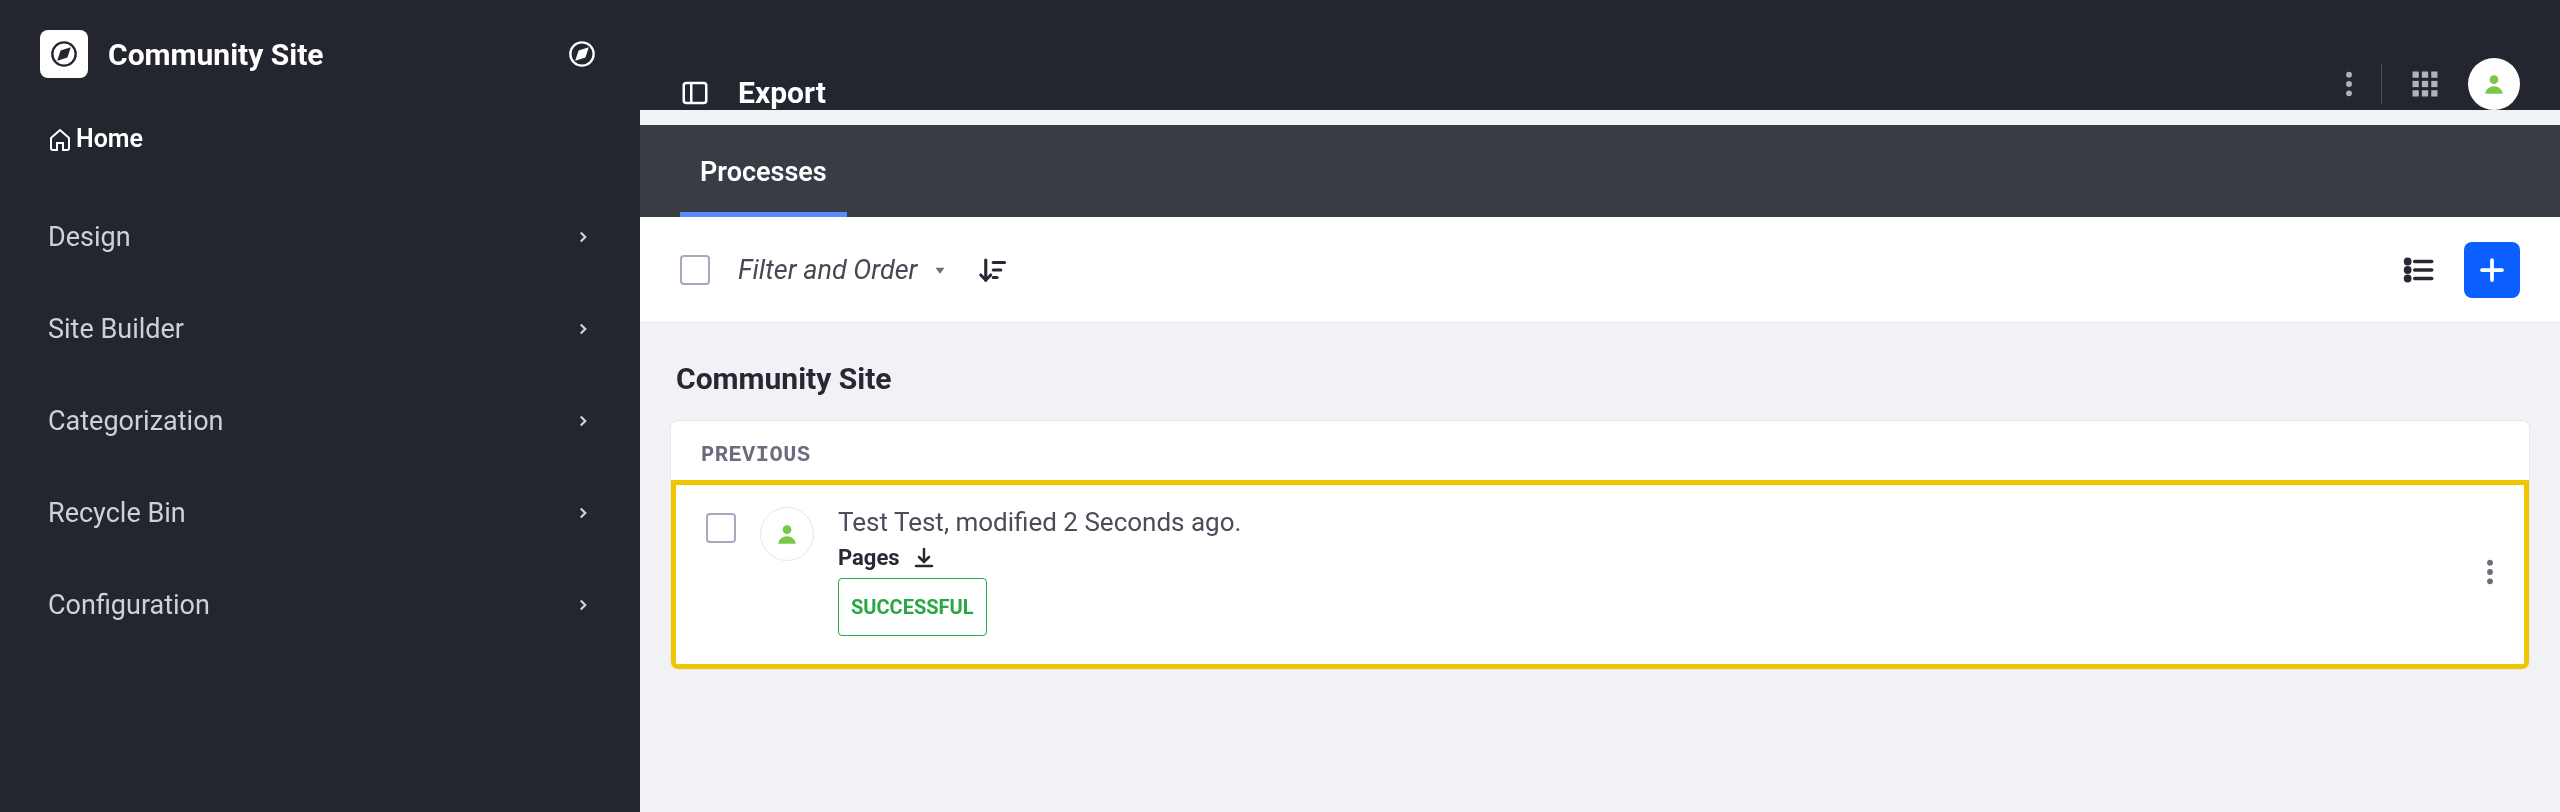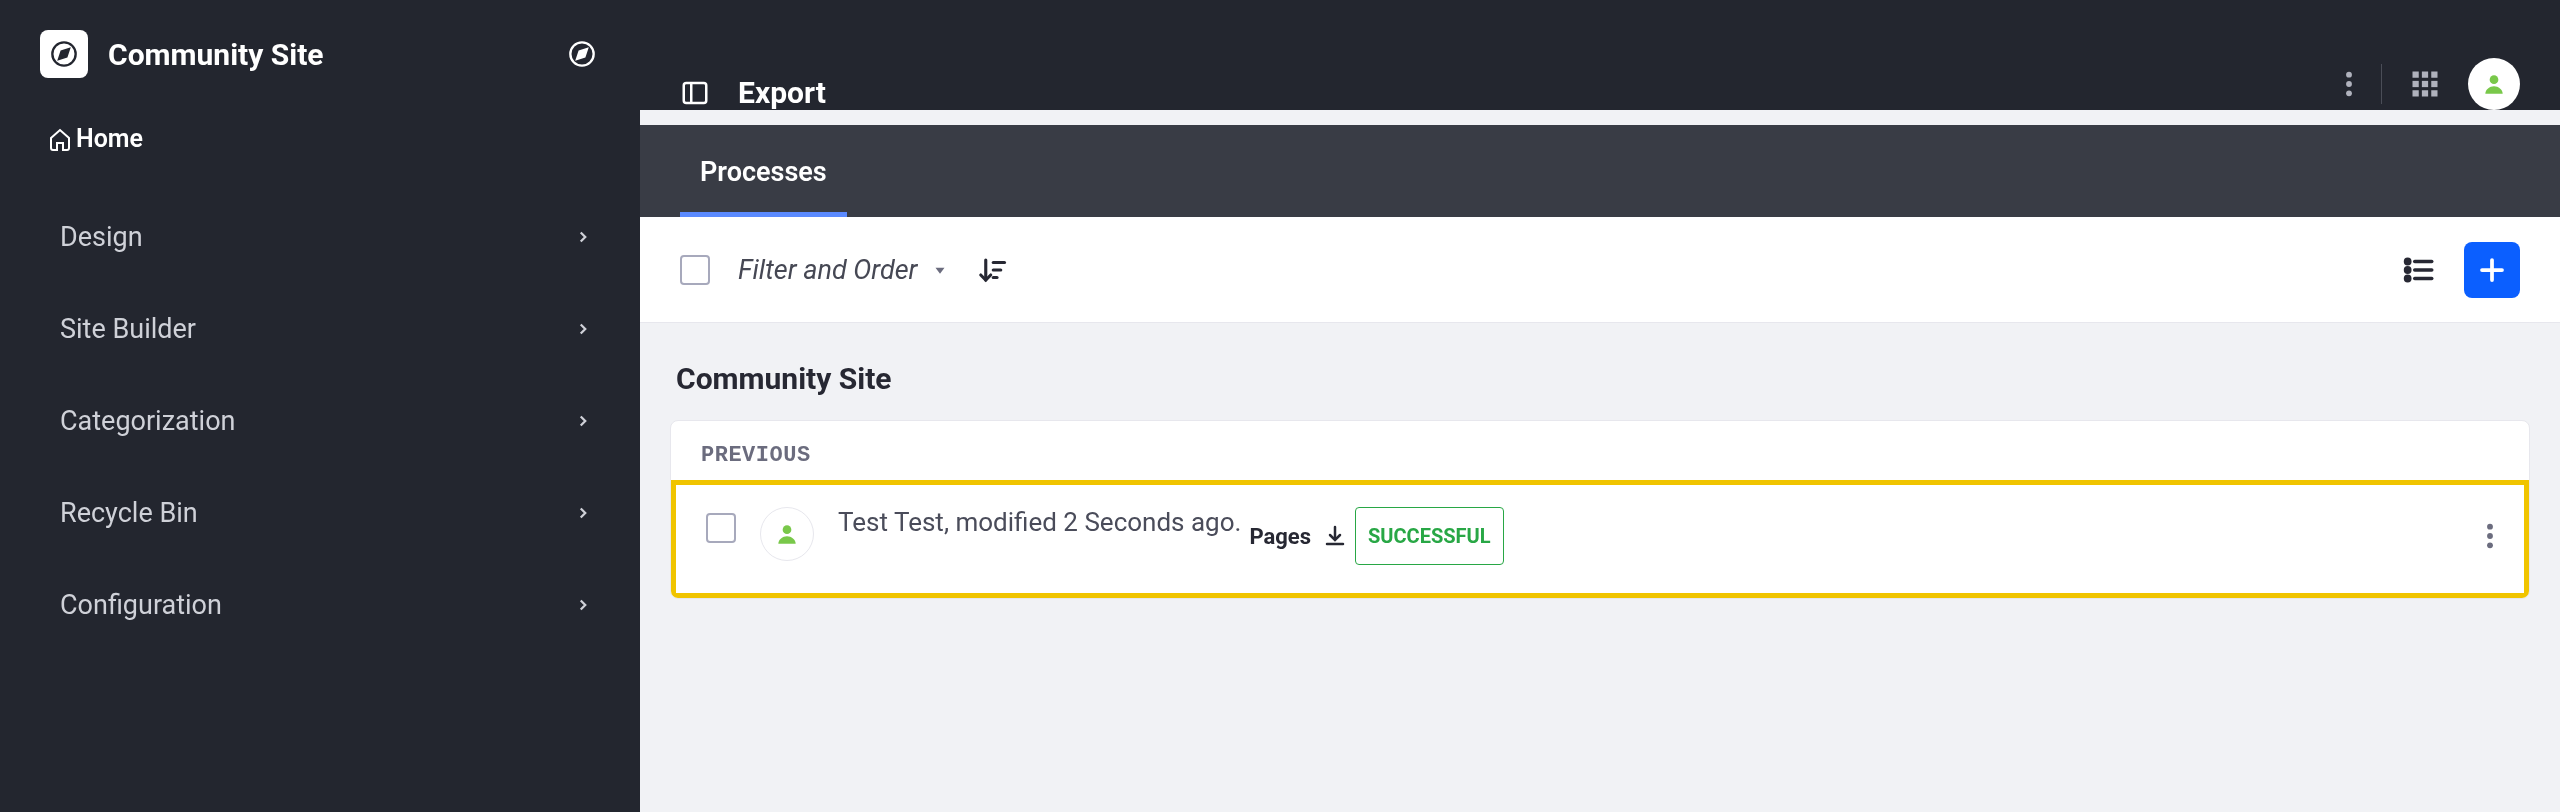--- a/index.html
+++ b/index.html
@@ -42,21 +42,21 @@
     display:flex;align-items:center;justify-content:center;
   }
   .sb-title{font-size:30px;font-weight:700;flex:1;}
   .sb-collapse{width:36px;height:36px;display:flex;align-items:center;justify-content:center;}
   .sb-nav{padding:6px 0;}
   .sb-nav-item{
     display:flex;align-items:center;gap:4px;
     padding:12px 48px;
     font-size:25px;font-weight:600;
   }
-  .sb-sections{padding-top:20px;margin-left:12px;}
+  .sb-sections{padding-top:20px;}
   .sb-section{
     display:flex;align-items:center;justify-content:space-between;
     padding:30px 48px;
     font-size:27px;font-weight:400;color:#cfd1d8;
     cursor:pointer;
   }
   .chev{width:18px;height:18px;}
 
   
   .main{flex:1;display:flex;flex-direction:column;min-width:0;}
@@ -126,21 +126,21 @@
     border-top-width:5px;
     background:#fff;
   }
   .row .cb{margin-top:6px;}
   .row-avatar{
     width:54px;height:54px;border-radius:50%;
     border:1px solid #e7e7ed;background:#fff;
     display:flex;align-items:center;justify-content:center;
     flex:0 0 54px;
   }
-  .row-body{display:flex;flex-direction:row;gap:8px;flex:1;}
+  .row-body{display:flex;flex-direction:column;gap:8px;flex:1;}
   .row-meta{font-size:26px;color:#4a4c5a;}
   .row-title{font-size:22px;font-weight:700;color:#272833;display:flex;align-items:center;gap:12px;}
   .badge{
     display:inline-block;
     border:1.5px solid var(--badge-green);color:var(--badge-green);
     font-size:20px;font-weight:700;
     padding:16px 12px;border-radius:4px;
     width:fit-content;
   }
   .row-actions{margin-left:auto;align-self:center;}

